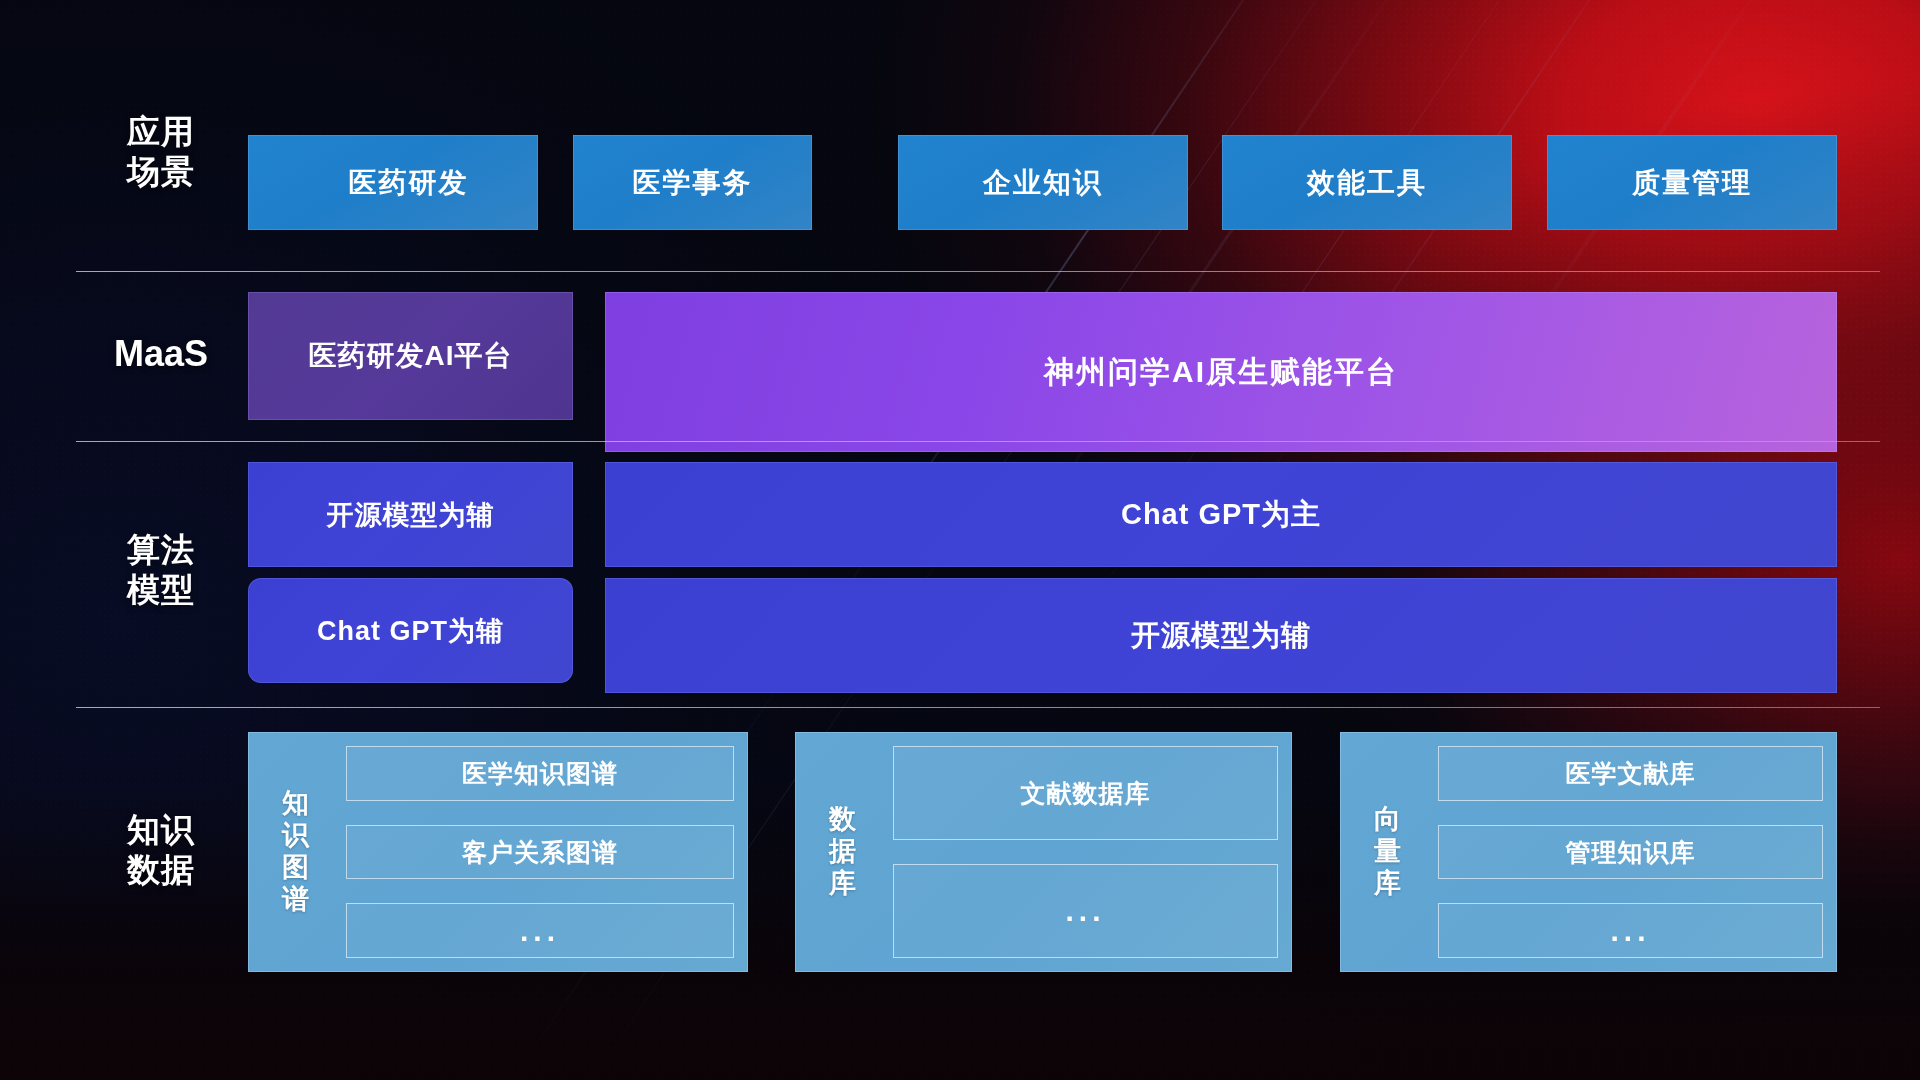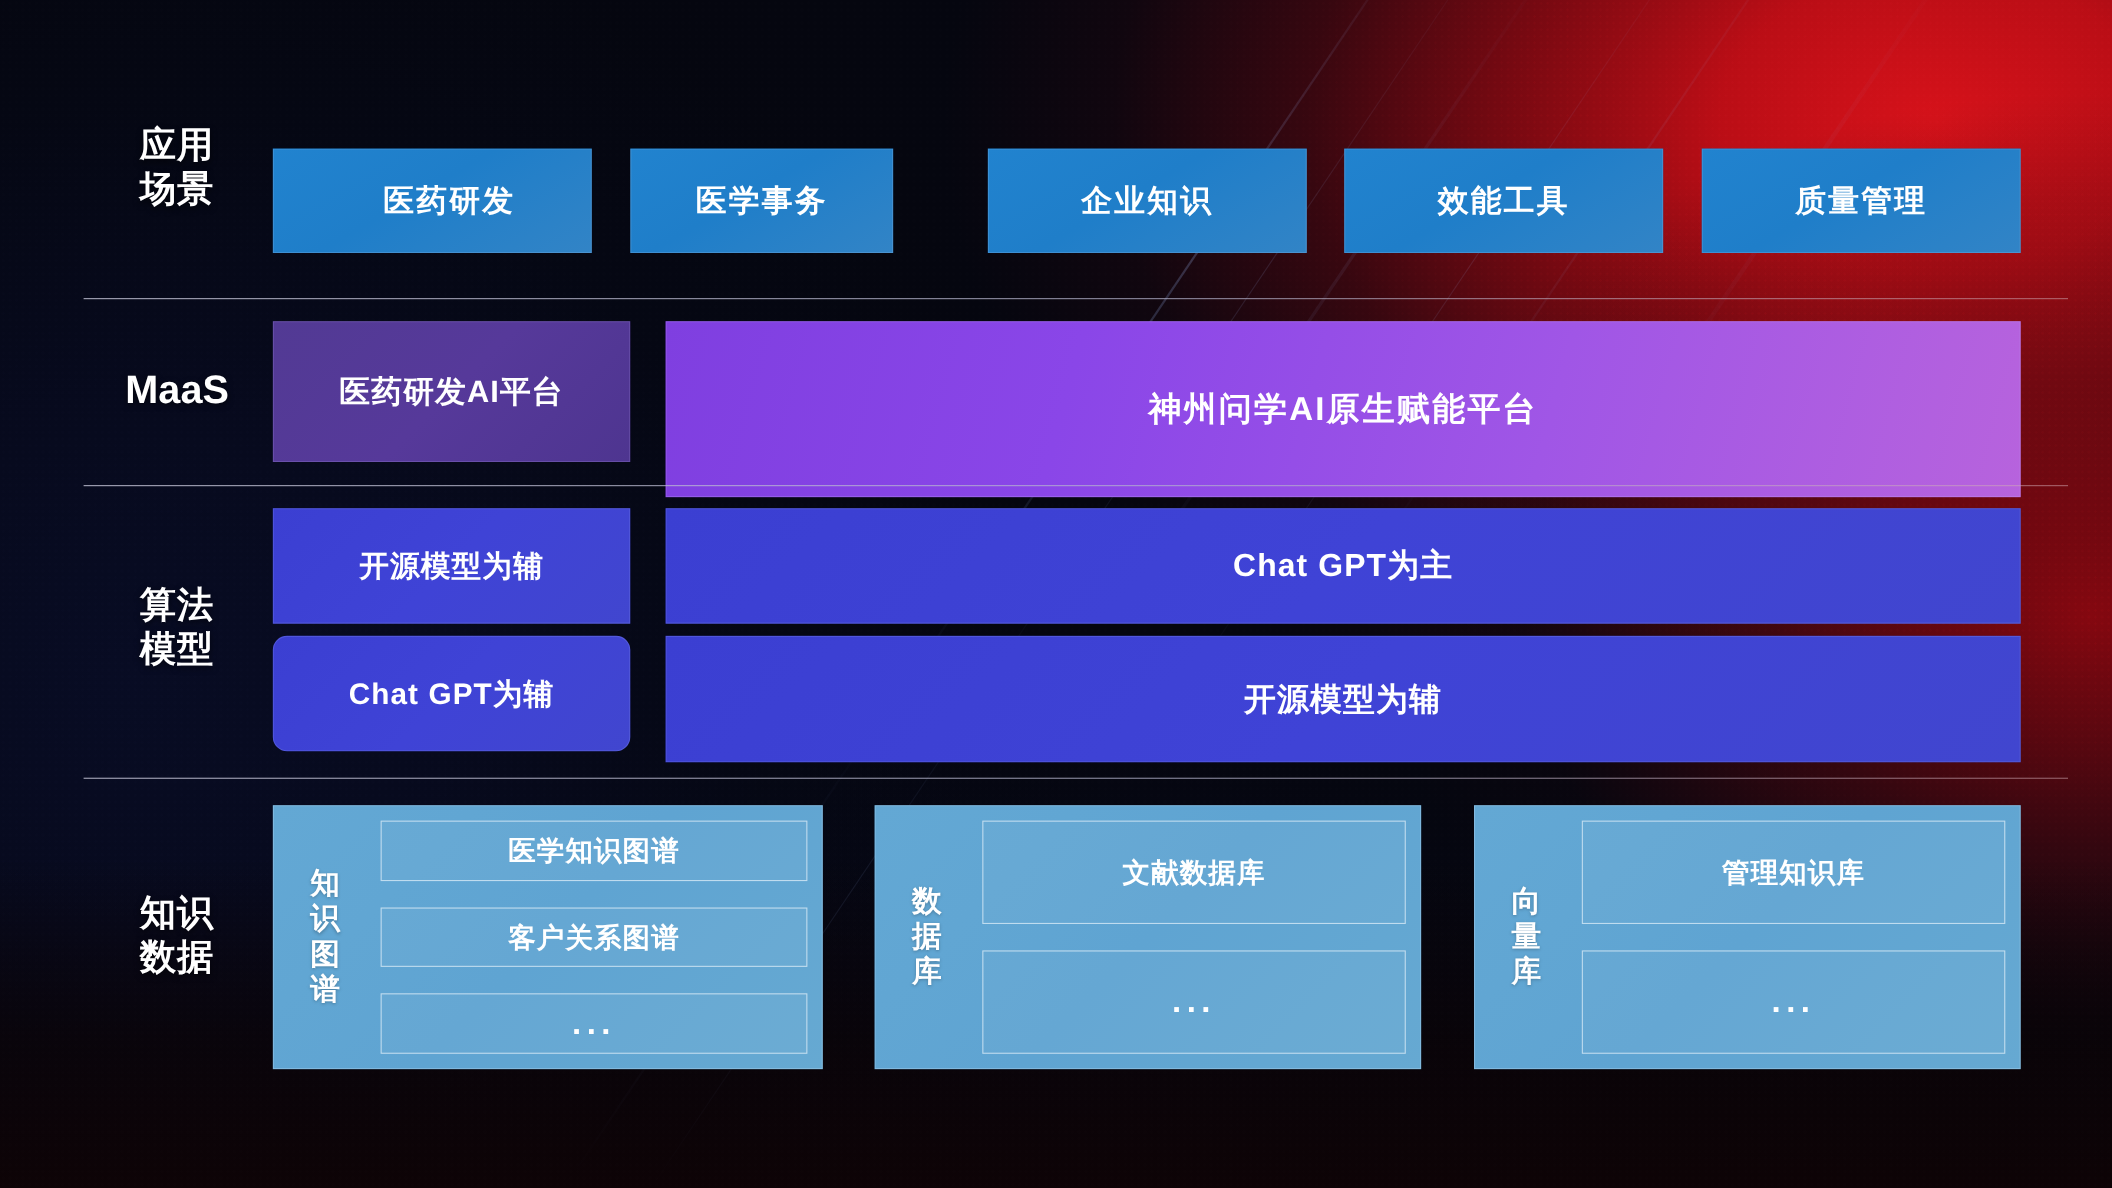--- a/index.html
+++ b/index.html
@@ -254,18 +254,19 @@
     </div>
   </div>
 
   <div class="kpanel kp3">
     <div class="kp-title">
       <span>向</span>
       <span>量</span>
       <span>库</span>
     </div>
     <div class="kp-items">
+      <div class="kp-item">医学文献库</div>
       <div class="kp-item">管理知识库</div>
       <div class="kp-item ellipsis">...</div>
     </div>
   </div>
 
 </div>
 
 </body></html>

